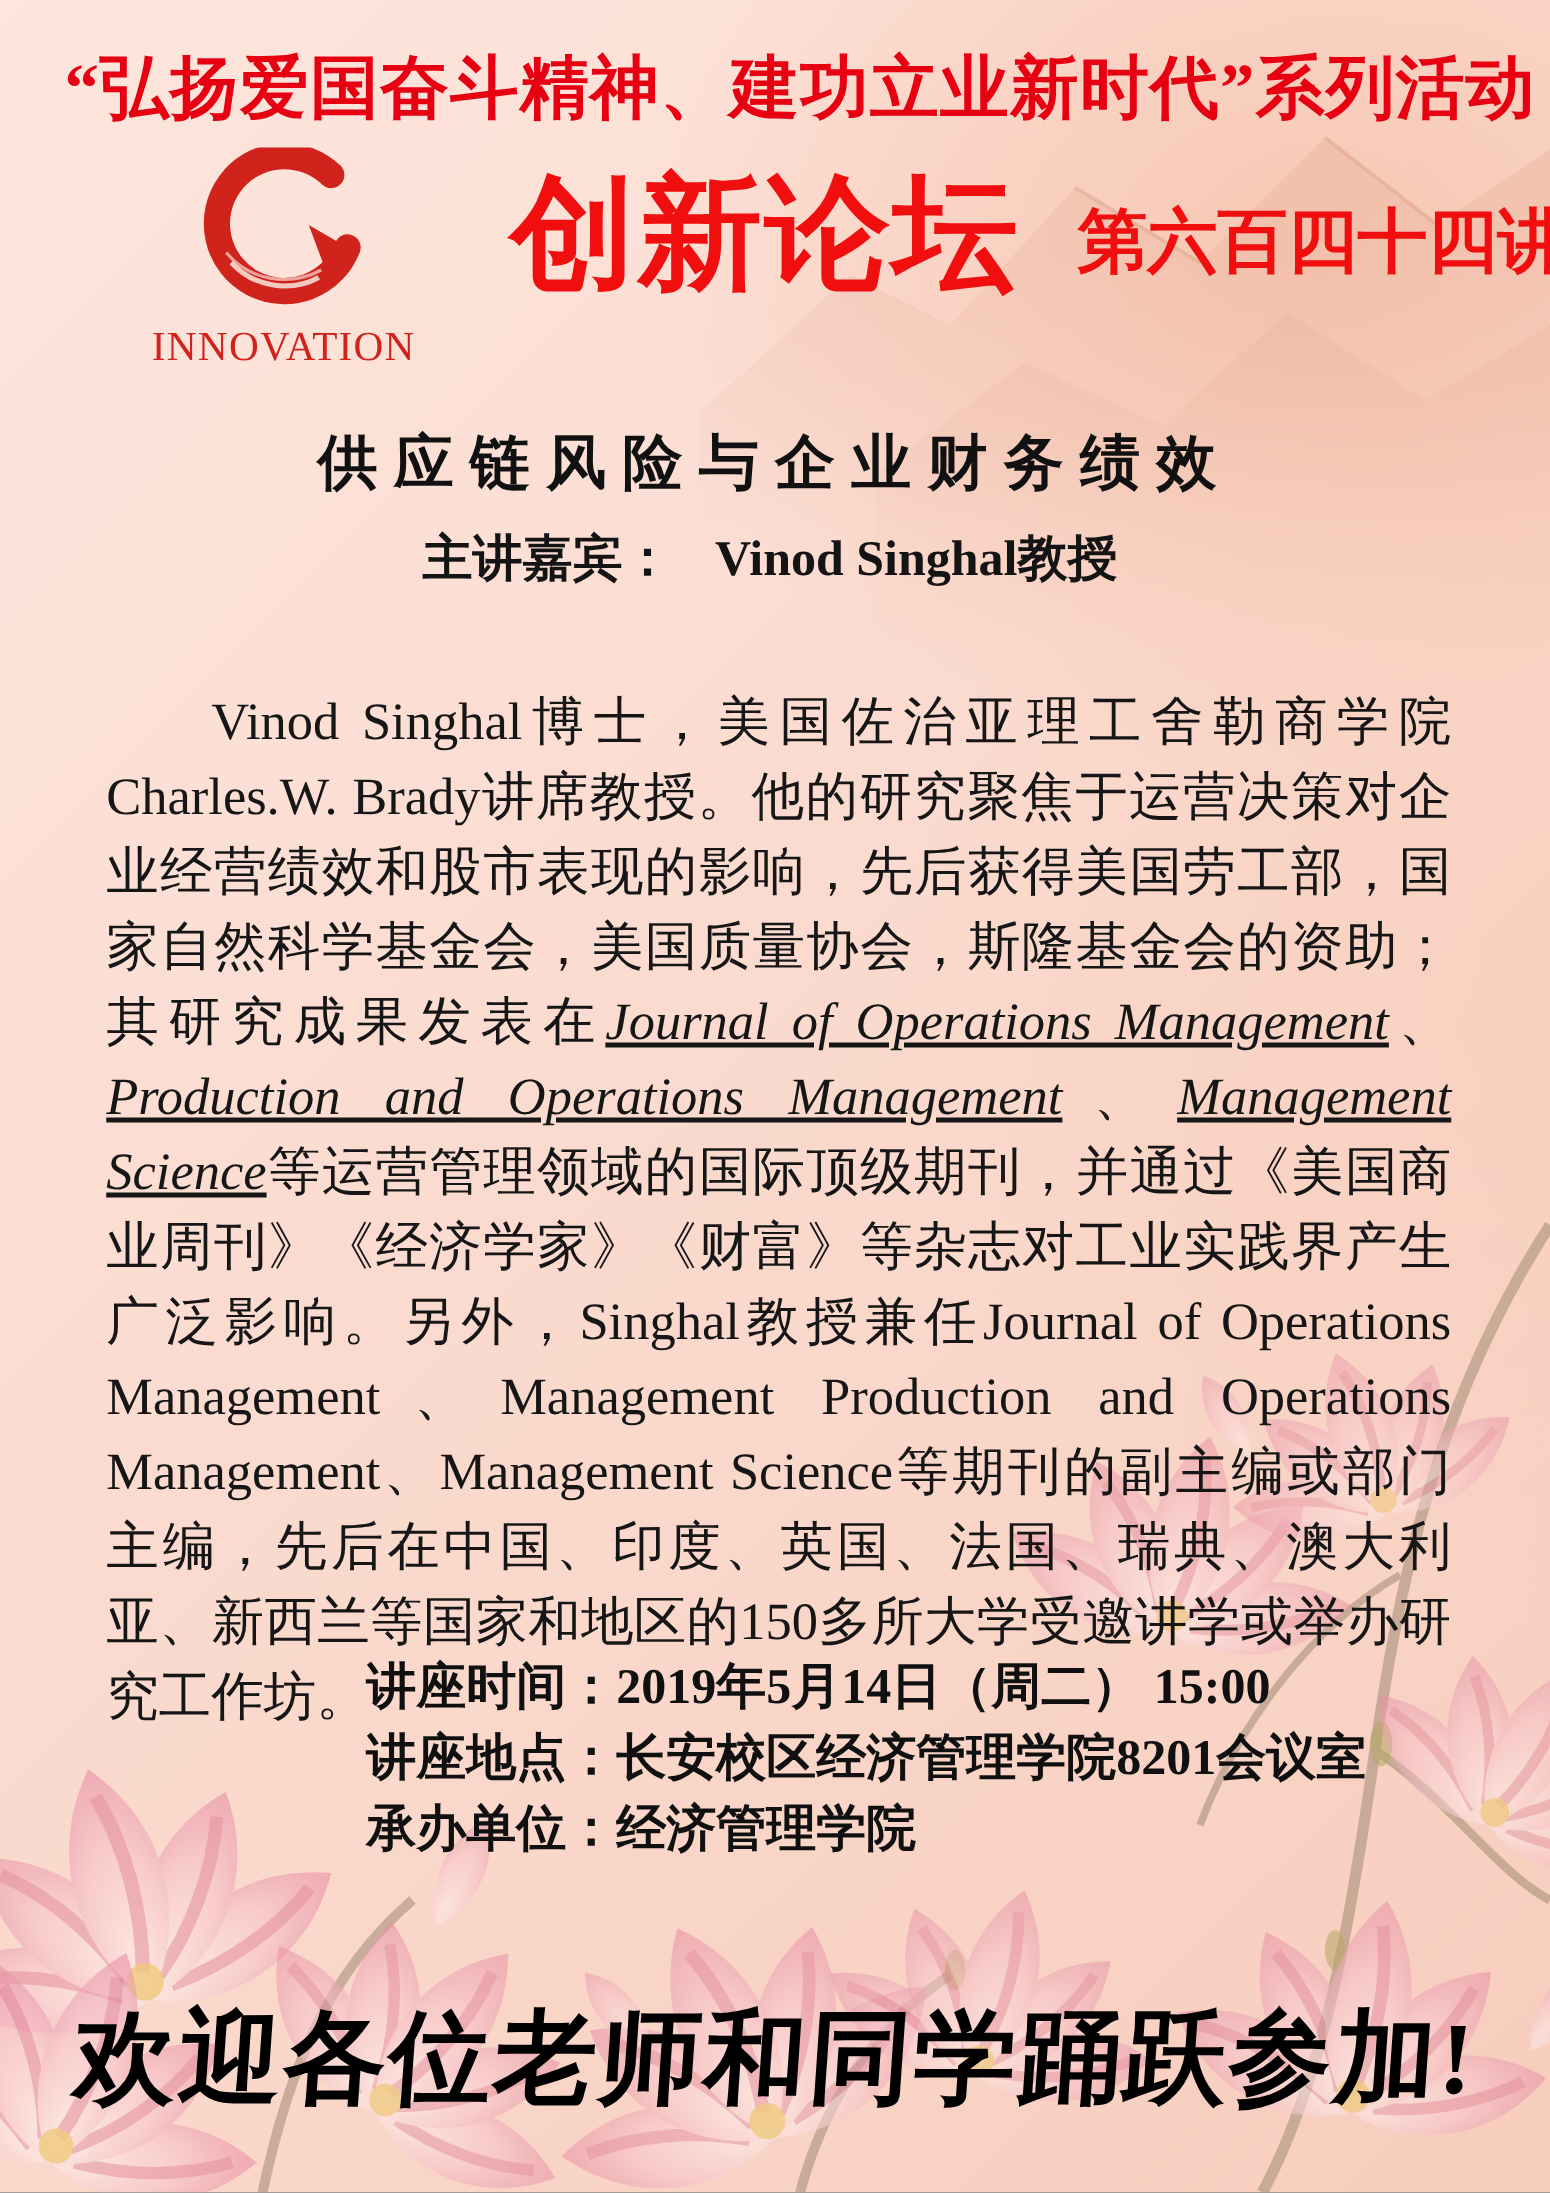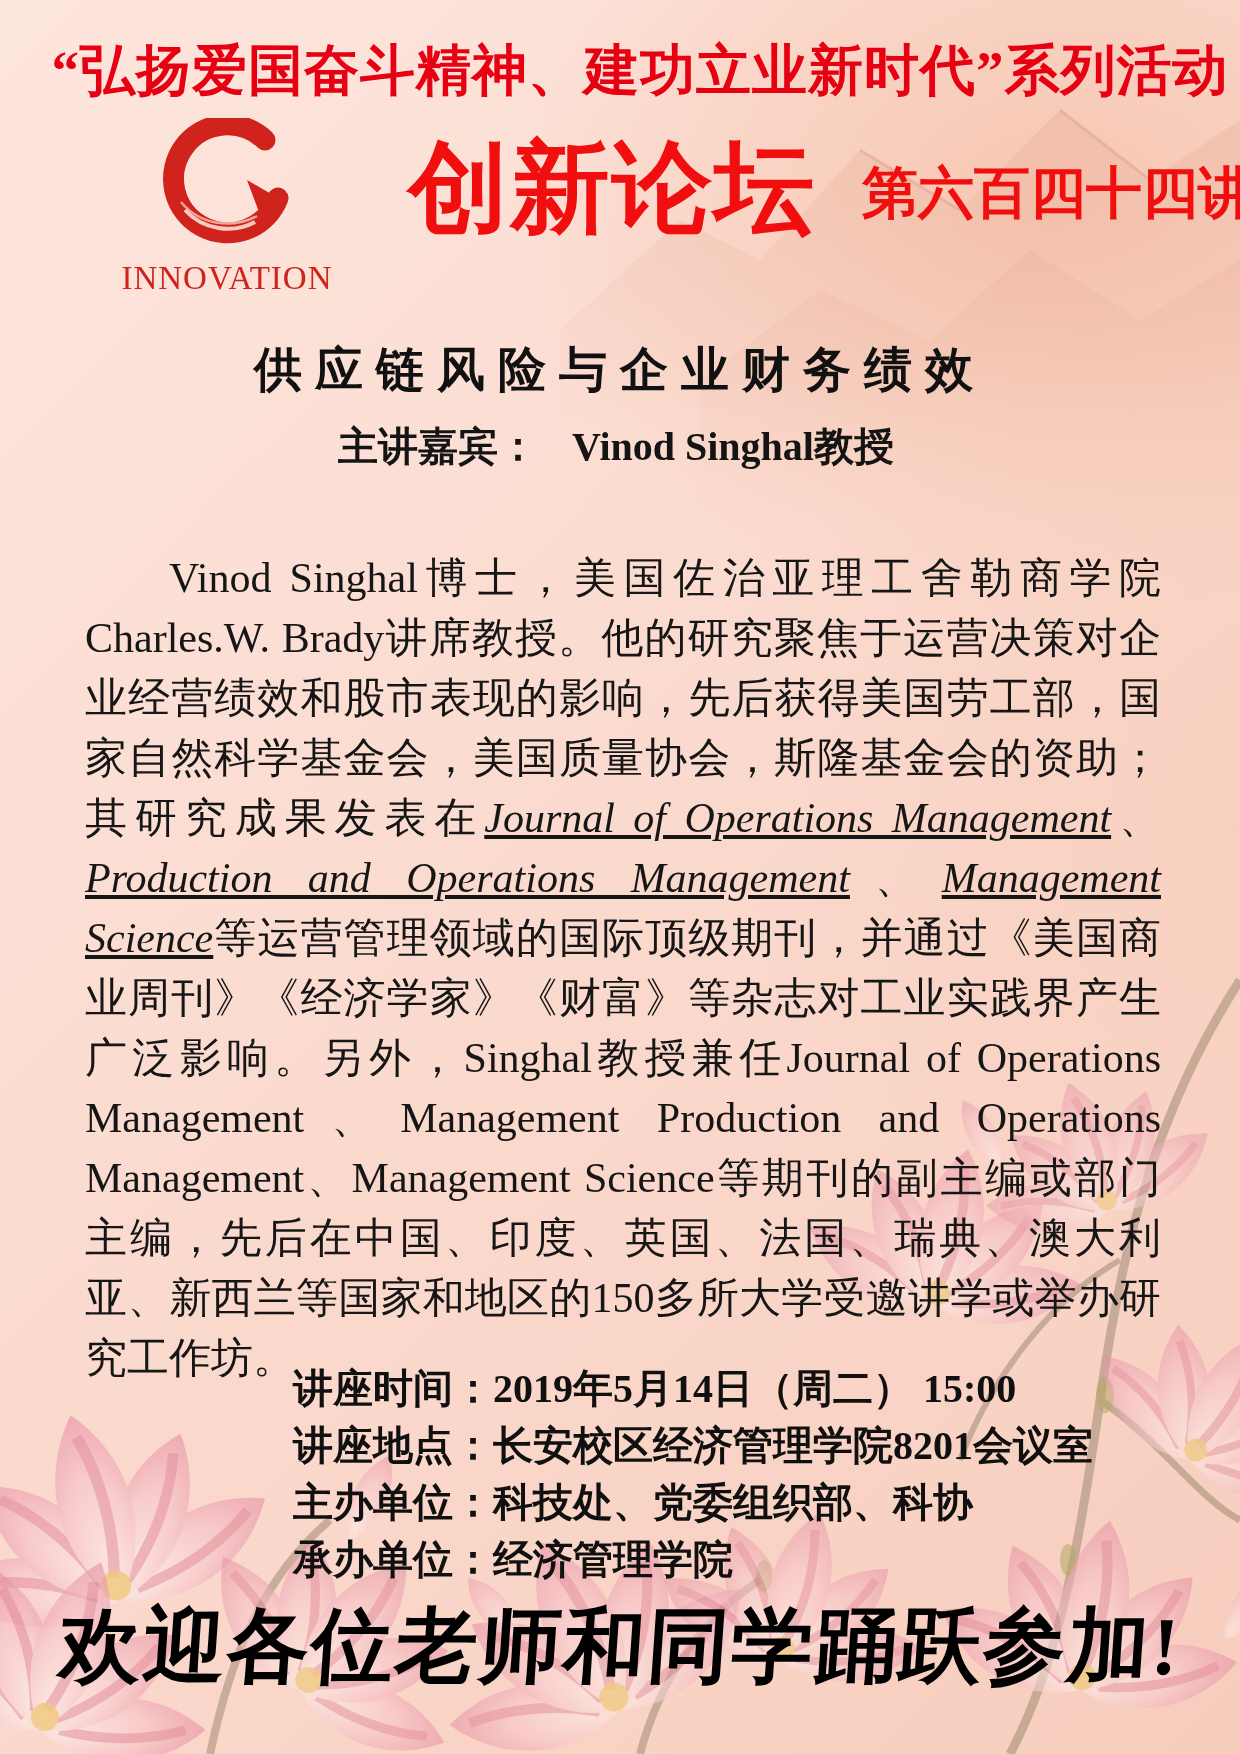--- a/index.html
+++ b/index.html
@@ -67,21 +67,21 @@
     position:absolute;left:85px;top:548px;width:1076px;
     font-size:42px;line-height:60px;
     color:#161616;
     text-align:justify;
     text-indent:2em;
   }
   .bio .it{font-style:italic;text-decoration:underline;}
   .info-block{
     position:absolute;left:293px;top:1320px;
     font-size:40px;font-weight:600;color:#101010;
-    line-height:57px;white-space:nowrap;margin-top:40px;
+    line-height:57px;white-space:nowrap;
   }
   .footer-welcome{
     position:absolute;left:0;top:1592px;width:1240px;
     text-align:center;
     font-size:82px;font-weight:900;color:#000;
     letter-spacing:2px;
     transform:skewX(-4deg);
     white-space:nowrap;
     font-family:"Liberation Serif","DejaVu Serif",serif;
   }
@@ -180,19 +180,18 @@
 
   <div class="guest-block">
     <span class="guest-line"><span>主讲嘉宾：</span><span class="guest-gap"></span><span>Vinod Singhal</span><span>教授</span></span>
   </div>
 
   <div class="bio" id="bio"><span>Vinod Singhal博士，美国佐治亚理工舍勒商学院Charles.W. Brady讲席教授。他的研究聚焦于运营决策对企业经营绩效和股市表现的影响，先后获得美国劳工部，国家自然科学基金会，美国质量协会，斯隆基金会的资助；其研究成果发表在</span><span class="it">Journal of Operations Management</span><span>、</span><span class="it">Production and Operations Management</span><span>、</span><span class="it">Management Science</span><span>等运营管理领域的国际顶级期刊，并通过《美国商业周刊》《经济学家》《财富》等杂志对工业实践界产生广泛影响。另外，Singhal教授兼任Journal of Operations Management、Management Production and Operations Management、Management Science等期刊的副主编或部门主编，先后在中国、印度、英国、法国、瑞典、澳大利亚、新西兰等国家和地区的150多所大学受邀讲学或举办研究工作坊。</span></div>
 
   <div class="info-block" id="info">
       <div>讲座时间：2019年5月14日（周二） 15:00</div>
       <div>讲座地点：长安校区经济管理学院8201会议室</div>
-      <div>主办单位：科技处、党委组织部、科协</div>
       <div>承办单位：经济管理学院</div>
     </div>
 
   <div class="footer-welcome">欢迎各位老师和同学踊跃参加!</div>
 
 </div>
 
 </body></html>

